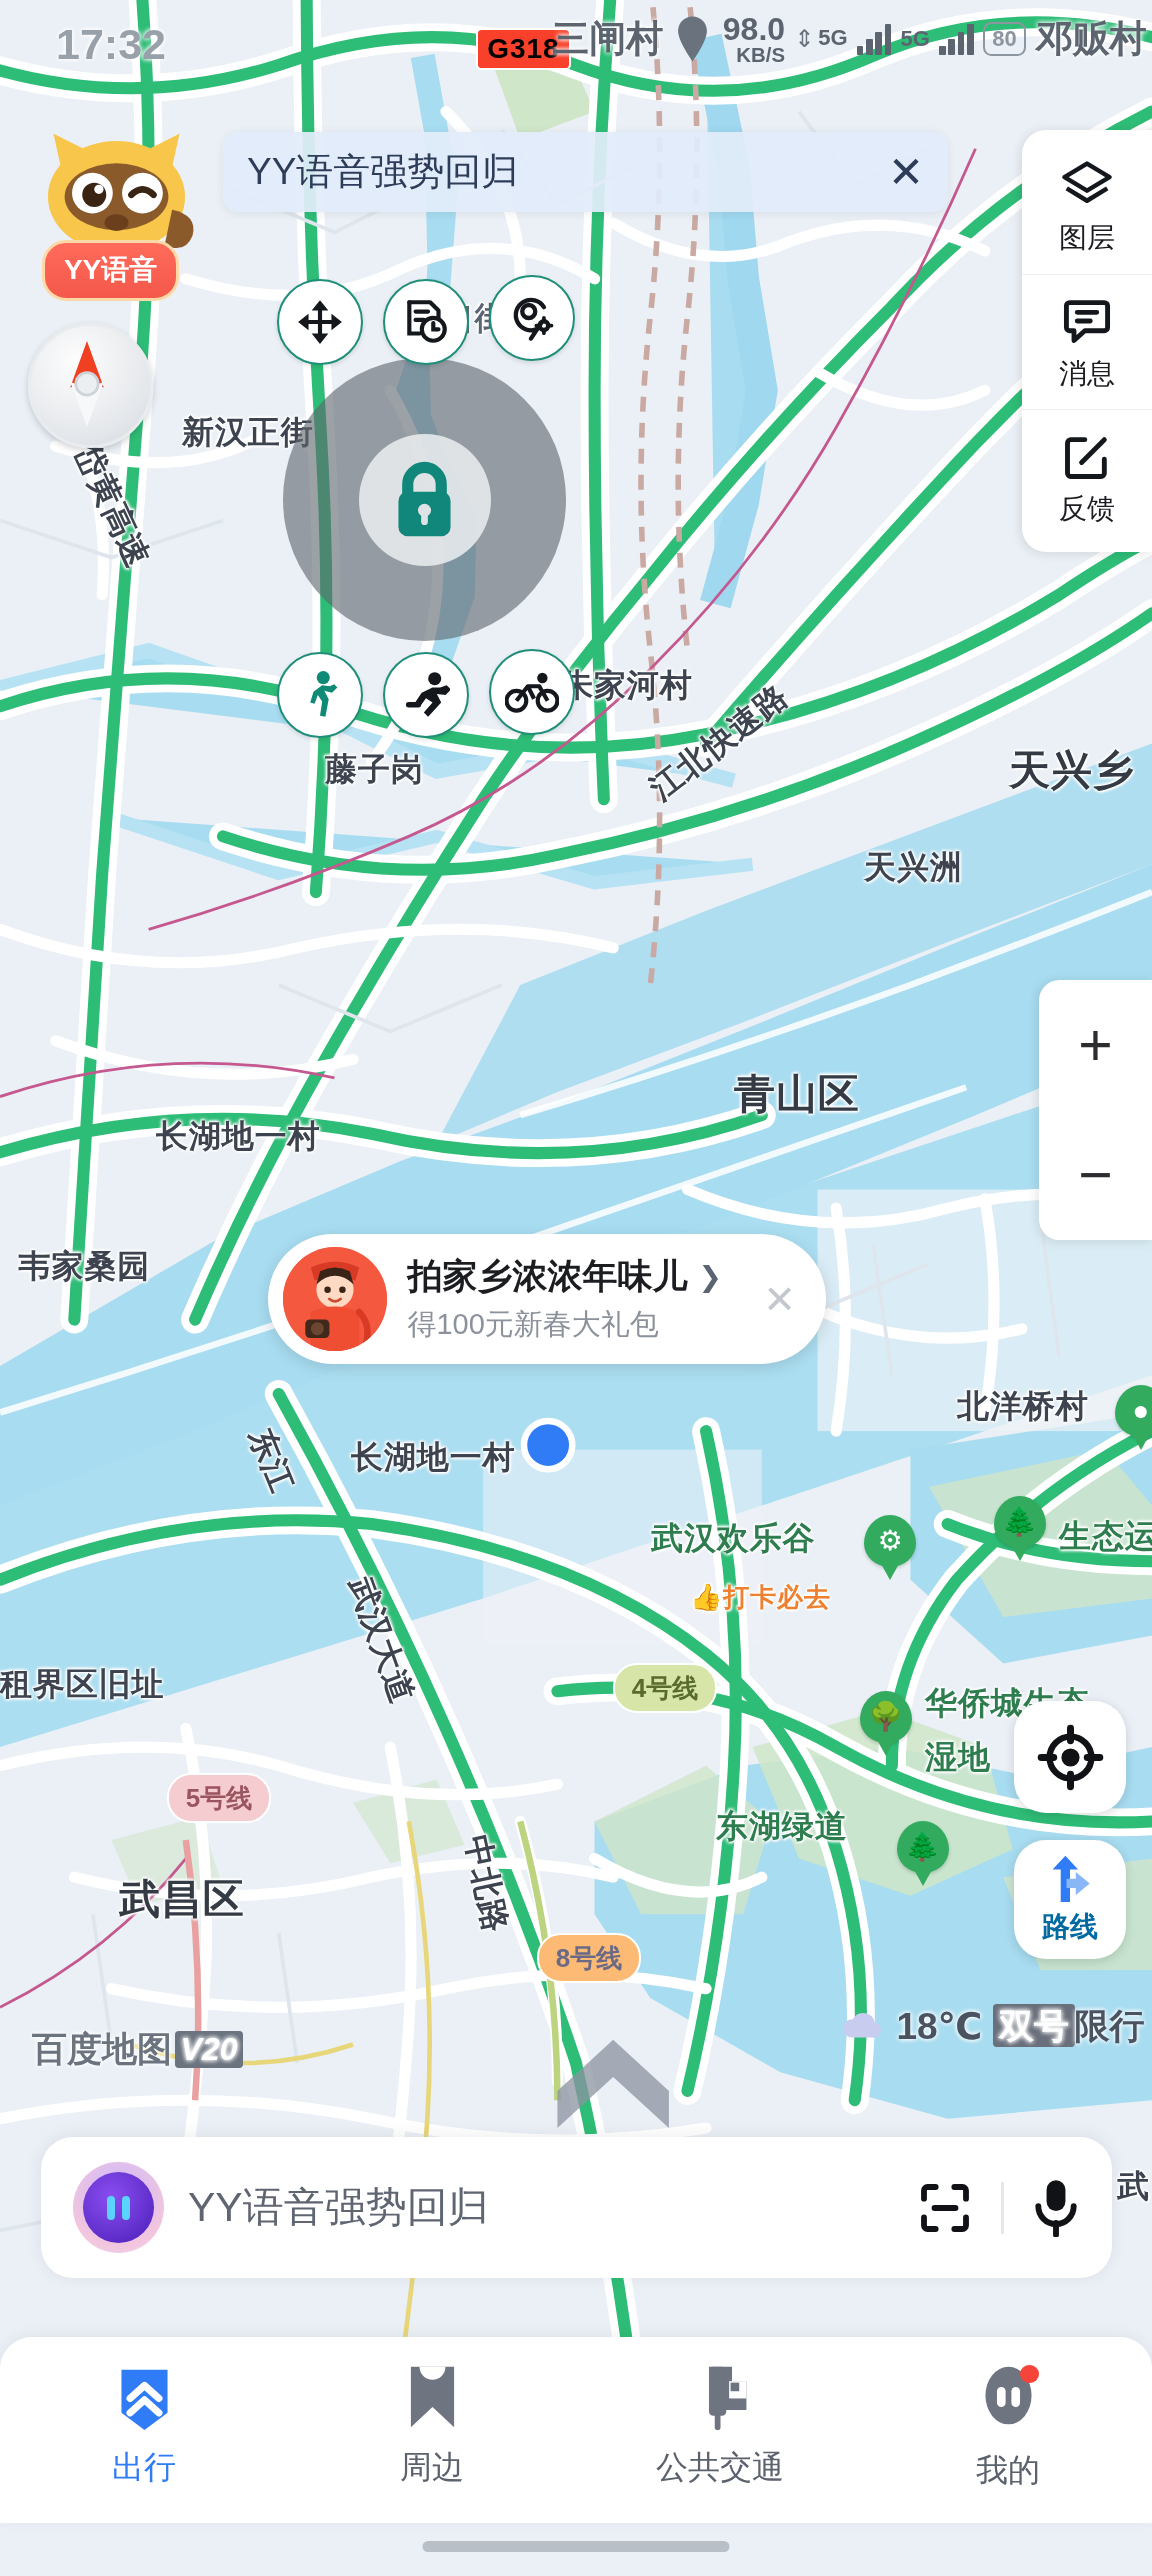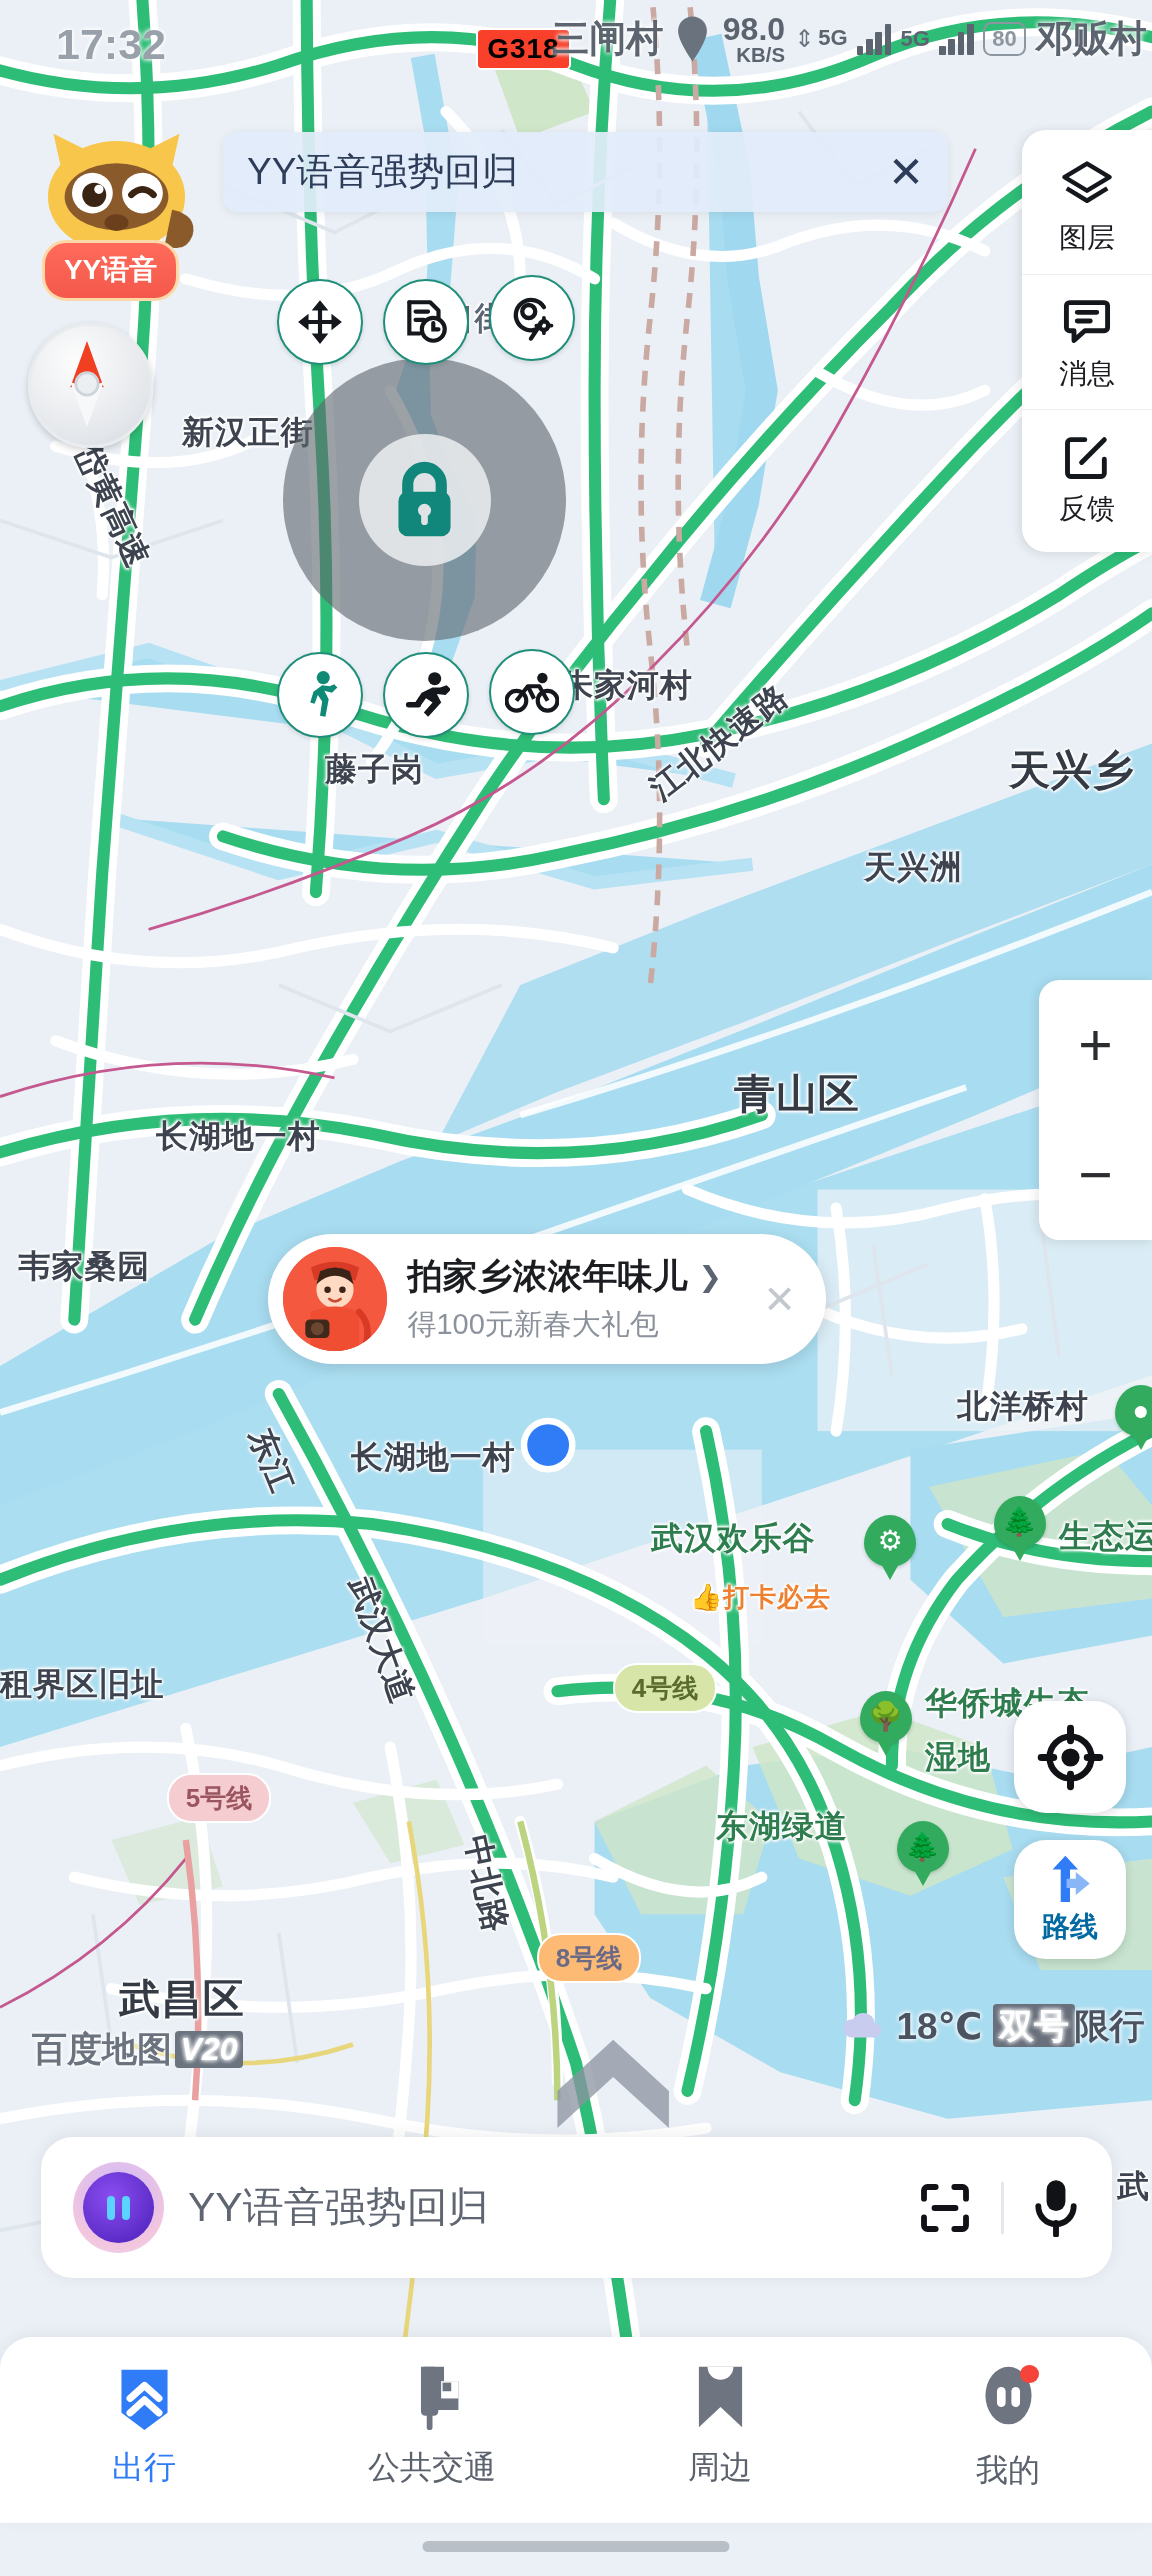--- a/index.html
+++ b/index.html
@@ -303,21 +303,21 @@
     <div class="lbl mid dark" style="left:864px;top:846px;">天兴洲</div>
     <div class="lbl big" style="left:734px;top:1067px;">青山区</div>
     <div class="lbl mid dark" style="left:156px;top:1115px;">长湖地一村</div>
     <div class="lbl mid dark" style="left:18.6px;top:1245px;">韦家桑园</div>
     <div class="lbl mid dark" style="left:957px;top:1385px;">北洋桥村</div>
     <div class="lbl mid dark" style="left:351px;top:1436px;">长湖地一村</div>
     <div class="lbl mid dark rot" style="left:279px;top:1422px;transform:rotate(68deg);">东江</div>
     <div class="lbl mid dark rot" style="left:379px;top:1571px;transform:rotate(70deg);">武汉大道</div>
     <div class="lbl mid dark" style="left:0px;top:1663px;">租界区旧址</div>
     <div class="lbl mid dark rot" style="left:497px;top:1831px;transform:rotate(78deg);">中北路</div>
-    <div class="lbl big" style="left:119px;top:1972px;">武昌区</div>
+    <div class="lbl big" style="left:119px;top:1872px;">武昌区</div>
     <div class="lbl mid green" style="left:651px;top:1517px;">武汉欢乐谷</div>
     <div class="lbl sm" style="left:690px;top:1580px;color:#ef8030;"><span style="color:#f0503a;">👍</span><span>打卡必去</span></div>
     <div class="lbl mid green" style="left:1059px;top:1515px;">生态运</div>
     <div class="lbl mid green" style="left:925px;top:1682px;">华侨城生态</div>
     <div class="lbl mid green" style="left:925px;top:1736px;">湿地</div>
     <div class="lbl mid green" style="left:716px;top:1805px;">东湖绿道</div>
     <div class="metro-pill" style="left:613px;top:1663px;">4号线</div>
     <div class="metro-pill" style="left:167px;top:1773px;background:#f5cdd0;color:#9a5560;">5号线</div>
     <div class="metro-pill" style="left:537px;top:1933px;background:#fdba74;color:#6b6a86;">8号线</div>
     <div class="lbl mid dark" style="left:1117px;top:2165px;">武</div>
@@ -576,35 +576,35 @@
   <div class="tabbar">
     <div class="tab active">
       <svg width="65" height="72" viewBox="0 0 44 50">
         <path d="M6 6h32v30l-16 12 -16 -12z" fill="#2f7cf6"></path>
         <path d="M12 26 L22 17 L32 26" stroke="#fff" stroke-width="5" fill="none" stroke-linecap="round" stroke-linejoin="round"></path>
         <path d="M12 36 L22 27 L32 36" stroke="#fff" stroke-width="5" fill="none" stroke-linecap="round" stroke-linejoin="round"></path>
       </svg>
       <div class="t">出行</div>
     </div>
     <div class="tab">
+      <svg width="61" height="72" viewBox="0 0 42 50">
+        <path d="M6 4h30v42l-15 -14 -15 14z" fill="#6e7580"></path>
+        <path d="M12 4 a9 9 0 0 0 18 0z" fill="#fff"></path>
+      </svg>
+      <div class="t">周边</div>
+    </div>
+    <div class="tab">
       <svg width="65" height="72" viewBox="0 0 44 50">
         <path d="M14 4h16v10h10v20H14z" fill="#6e7580"></path>
         <rect x="14" y="4" width="12" height="34" rx="3" fill="#6e7580"></rect>
         <rect x="28" y="14" width="12" height="12" fill="#fff"></rect>
         <rect x="29" y="15" width="6" height="6" fill="#6e7580"></rect>
         <path d="M20 38v8" stroke="#6e7580" stroke-width="4" stroke-linecap="round"></path>
       </svg>
       <div class="t">公共交通</div>
-    </div>
-    <div class="tab">
-      <svg width="61" height="72" viewBox="0 0 42 50">
-        <path d="M6 4h30v42l-15 -14 -15 14z" fill="#6e7580"></path>
-        <path d="M12 4 a9 9 0 0 0 18 0z" fill="#fff"></path>
-      </svg>
-      <div class="t">周边</div>
     </div>
     <div class="tab">
       <div style="position:relative;">
         <svg width="65" height="72" viewBox="0 0 44 50">
           <ellipse cx="22" cy="24" rx="16" ry="20" fill="#6e7580"></ellipse>
           <rect x="14" y="18" width="6" height="14" rx="3" fill="#fff"></rect>
           <rect x="24" y="18" width="6" height="14" rx="3" fill="#fff"></rect>
         </svg>
         <span class="dot" style="right:1.9px;top:3.7px;"></span>
       </div>

